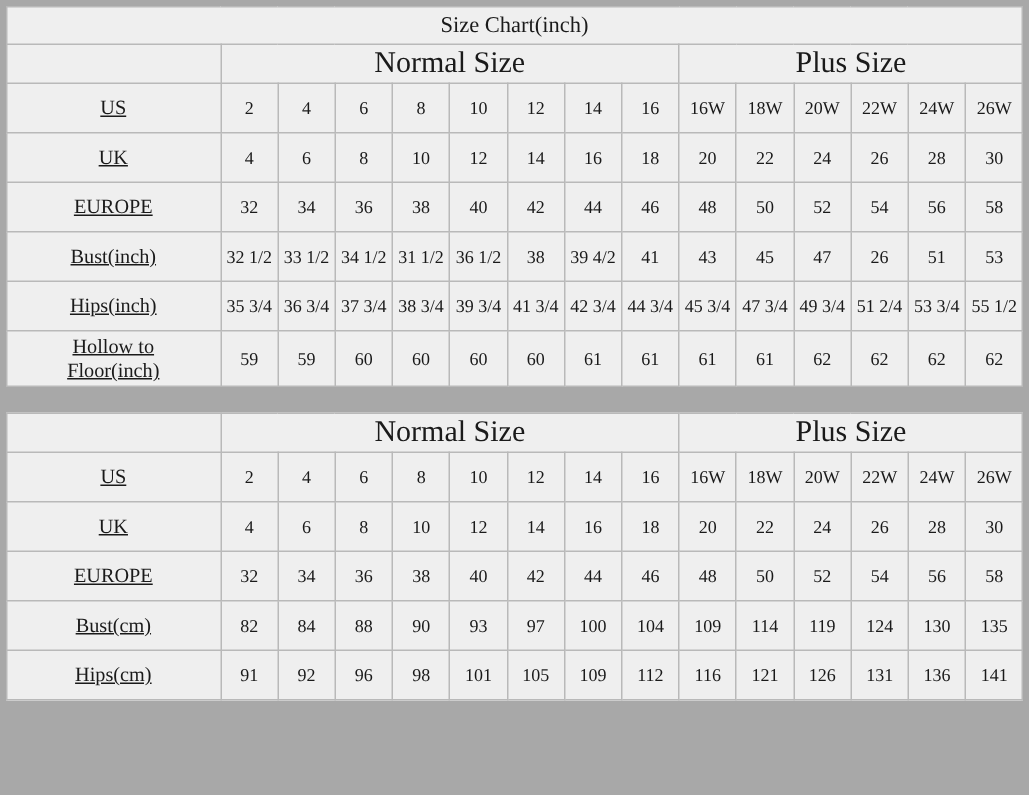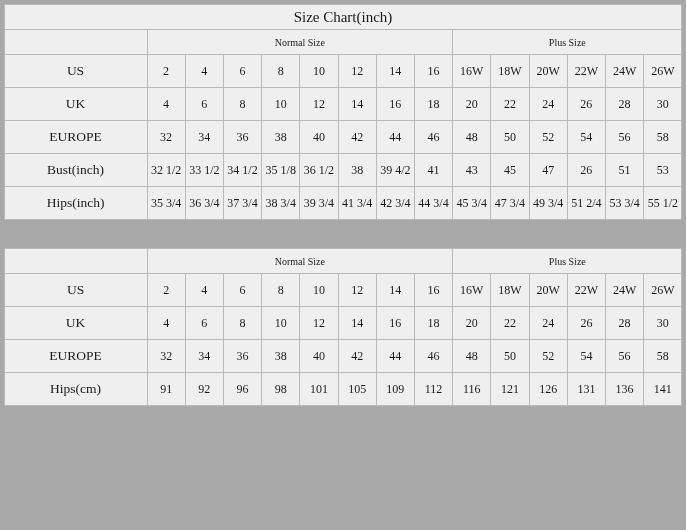--- a/index.html
+++ b/index.html
@@ -13,48 +13,49 @@
     font-family: "Liberation Serif", serif;
     overflow: hidden;
   }
   .chart-wrap {
     width: 686px;
     box-sizing: border-box;
     padding: 0;
   }
   table.size-chart {
     width: 678px;
-    margin: 4px auto 16px auto;
+    margin: 4px auto 5px auto;
     border-collapse: collapse;
     background: #efefef;
     table-layout: fixed;
   }
   table.size-chart td,
   table.size-chart th {
     border: 1px solid #b9b9b9;
     text-align: center;
     vertical-align: middle;
     color: #1a1a1a;
     font-weight: normal;
     background: #efefef;
   }
   .title-cell {
     font-size: 15px;
     height: 22px;
     padding: 1px 0;
   }
   .group-cell {
-    font-size: 10px;
+    font-size: 20px;
     height: 22px;
     padding: 1px 0;
   }
   .row-label {
     font-size: 13.5px;
     height: 28px;
     padding: 2px 20px;
+    text-decoration: underline;
   }
   .val {
     font-size: 12px;
     height: 28px;
     padding: 2px 1px;
   }
   .chart-gap {
     height: 8px;
   }
 </style>
@@ -139,21 +140,21 @@
             <td class="val">52</td>
             <td class="val">54</td>
             <td class="val">56</td>
             <td class="val">58</td>
           </tr>
           <tr>
             <td class="row-label">Bust(inch)</td>
             <td class="val">32 1/2</td>
             <td class="val">33 1/2</td>
             <td class="val">34 1/2</td>
-            <td class="val">35 1/8</td>
+            <td class="val">31 1/2</td>
             <td class="val">36 1/2</td>
             <td class="val">38</td>
             <td class="val">39 4/2</td>
             <td class="val">41</td>
             <td class="val">43</td>
             <td class="val">45</td>
             <td class="val">47</td>
             <td class="val">26</td>
             <td class="val">51</td>
             <td class="val">53</td>
@@ -168,20 +169,37 @@
             <td class="val">41 3/4</td>
             <td class="val">42 3/4</td>
             <td class="val">44 3/4</td>
             <td class="val">45 3/4</td>
             <td class="val">47 3/4</td>
             <td class="val">49 3/4</td>
             <td class="val">51 2/4</td>
             <td class="val">53 3/4</td>
             <td class="val">55 1/2</td>
           </tr>
+          <tr>
+            <td class="row-label">Hollow to Floor(inch)</td>
+            <td class="val">59</td>
+            <td class="val">59</td>
+            <td class="val">60</td>
+            <td class="val">60</td>
+            <td class="val">60</td>
+            <td class="val">60</td>
+            <td class="val">61</td>
+            <td class="val">61</td>
+            <td class="val">61</td>
+            <td class="val">61</td>
+            <td class="val">62</td>
+            <td class="val">62</td>
+            <td class="val">62</td>
+            <td class="val">62</td>
+          </tr>
         </tbody>
       </table>
       <div class="chart-gap"></div>
       <table class="size-chart">
         <colgroup>
           <col style="width: 143px;">
           <col style="width: 38.2143px;">
           <col style="width: 38.2143px;">
           <col style="width: 38.2143px;">
           <col style="width: 38.2143px;">
@@ -247,20 +265,37 @@
             <td class="val">44</td>
             <td class="val">46</td>
             <td class="val">48</td>
             <td class="val">50</td>
             <td class="val">52</td>
             <td class="val">54</td>
             <td class="val">56</td>
             <td class="val">58</td>
           </tr>
           <tr>
+            <td class="row-label">Bust(cm)</td>
+            <td class="val">82</td>
+            <td class="val">84</td>
+            <td class="val">88</td>
+            <td class="val">90</td>
+            <td class="val">93</td>
+            <td class="val">97</td>
+            <td class="val">100</td>
+            <td class="val">104</td>
+            <td class="val">109</td>
+            <td class="val">114</td>
+            <td class="val">119</td>
+            <td class="val">124</td>
+            <td class="val">130</td>
+            <td class="val">135</td>
+          </tr>
+          <tr>
             <td class="row-label">Hips(cm)</td>
             <td class="val">91</td>
             <td class="val">92</td>
             <td class="val">96</td>
             <td class="val">98</td>
             <td class="val">101</td>
             <td class="val">105</td>
             <td class="val">109</td>
             <td class="val">112</td>
             <td class="val">116</td>

